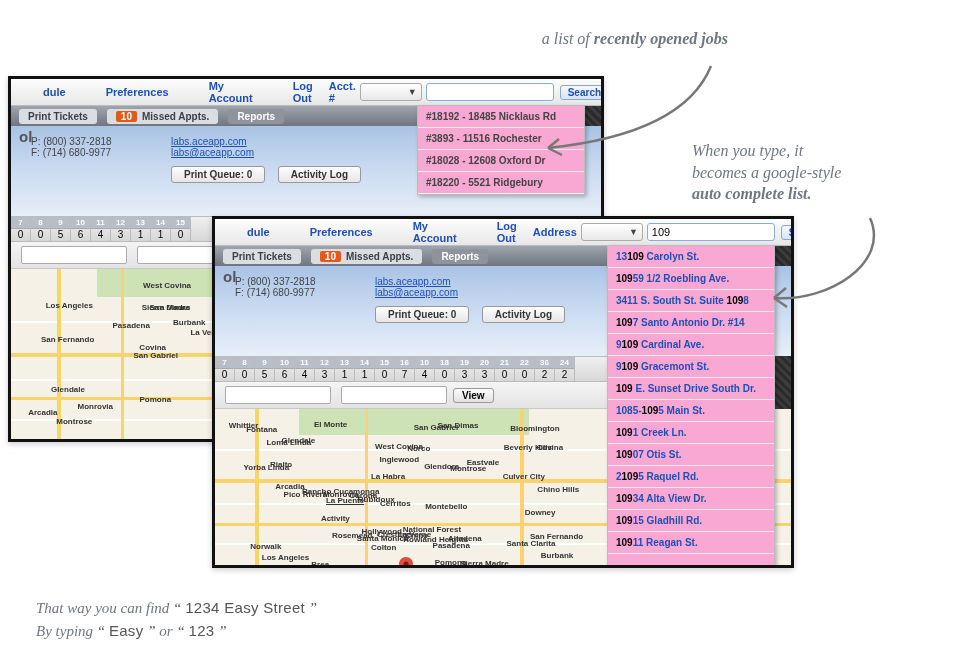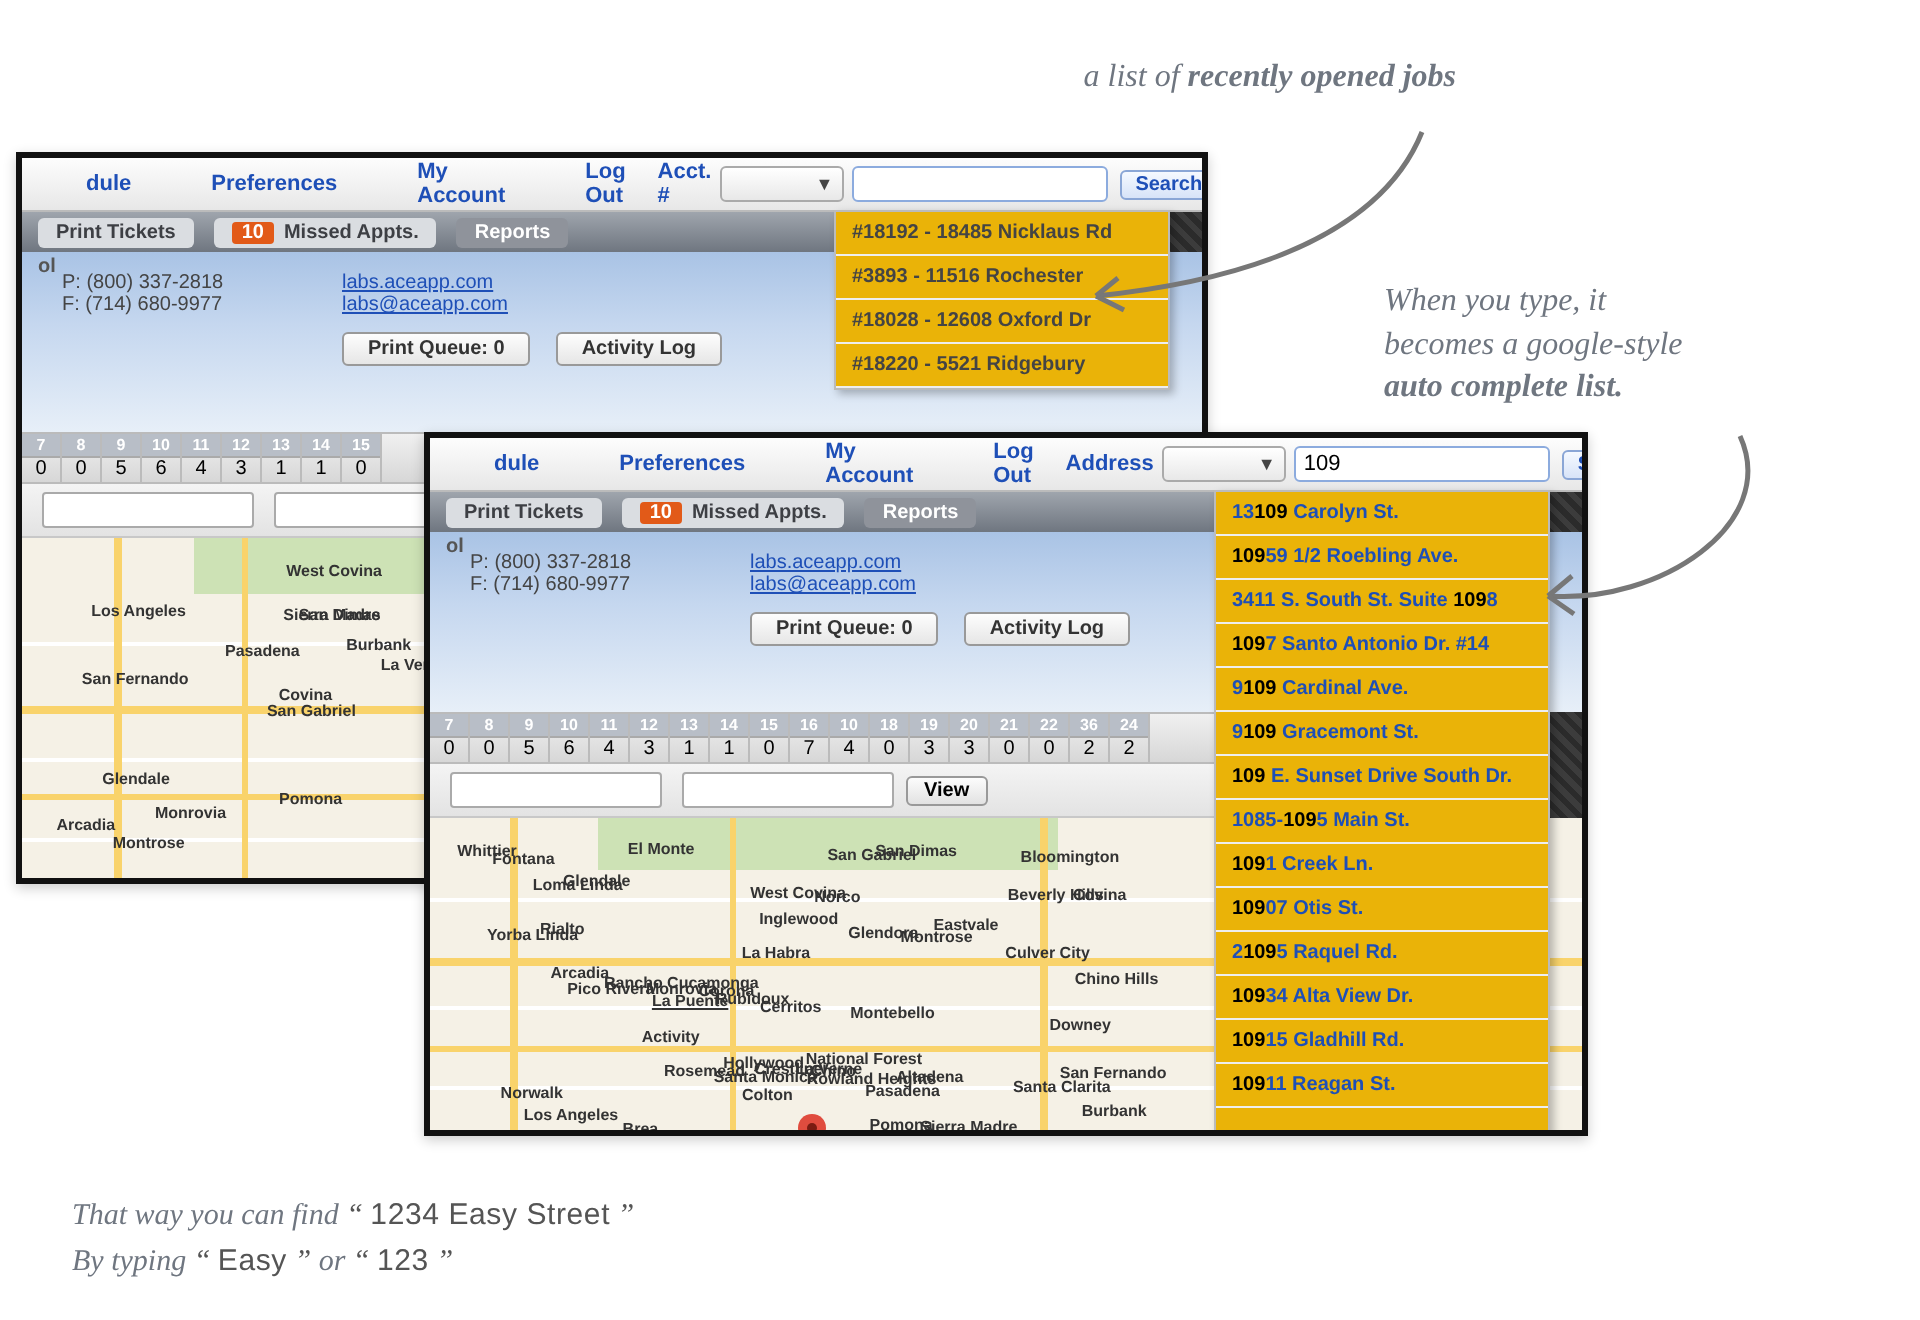--- a/index.html
+++ b/index.html
@@ -28,30 +28,30 @@
 .scale-cell { width:19px; border-right:1px solid #bbb; font-size:10px; text-align:center; line-height:12px; }
 .scale-cell .h { background:#B8BEC7; color:#fff; font-size:8px; line-height:11px; border-bottom:1px solid #aaa; font-weight:bold; }
 .blankbar { height:26px; background:linear-gradient(#F4F4F4,#E3E3E3); border-bottom:1px solid #c8c8c8; display:flex; align-items:center; padding-left:10px; }
 .blankbar input { border:1px solid #aaa; border-radius:2px; height:14px; width:100px; font-size:10px; }
 .blankbar .vbtn { border:1px solid #999; border-radius:3px; background:linear-gradient(#fcfcfc,#e2e2e2); font-size:10px; font-weight:bold; padding:1px 8px; margin-left:6px; cursor:pointer; }
 .map { position:relative; height:230px; background:#F5F1E6; font-size:8px; color:#444; overflow:hidden; }
 .map .forest { position:absolute; background:#CDE2B5; }
 .map .hwy { position:absolute; background:#F9D36B; }
 .map .road { position:absolute; background:#fff; }
 .map .city { position:absolute; font-weight:bold; color:#333; white-space:nowrap; }
-.dropdown { position:absolute; background:#eab308; border:1px solid #bbb; box-shadow:2px 2px 4px rgba(0,0,0,0.25); font-size:10px; width:162px; }
+.dropdown { position:absolute; background:#f9a8d4; border:1px solid #bbb; box-shadow:2px 2px 4px rgba(0,0,0,0.25); font-size:10px; width:162px; }
 .dropdown .item { padding:5px 8px; border-bottom:1px solid #eee; color:#1E4FB7; font-weight:bold; cursor:pointer; }
 .dropdown .item b { color:#000; font-weight:bold; }
 .dropdown.recent .item { color:#444; font-weight:bold; }
 .dark-edge { position:absolute; right:0; top:0; bottom:0; width:16px; background:repeating-linear-gradient(45deg,#2b2b2b,#2b2b2b 3px,#3c3c3c 3px,#3c3c3c 6px); }
 svg.arrow { position:absolute; overflow:visible; pointer-events:none; }
 .bottom-note { position:absolute; left:36px; bottom:18px; font-family: "Comic Sans MS", cursive; font-style:italic; color:#6f7680; font-size:15px; line-height:1.5; }
 .bottom-note .q { font-family:Georgia,serif; color:#555; }
 .bottom-note .ex { font-family: Arial, sans-serif; font-style:normal; color:#555; font-weight:normal; letter-spacing:0.3px; }
-.trunc { color:#555; font-size:10px; font-weight:bold; position:absolute; left:8px; bottom:2px; }
+.trunc { color:#555; font-size:15px; font-weight:bold; position:absolute; left:8px; bottom:2px; }
 </style>
 </head>
 <body>
 
 <div class="handwritten" style="top:6px; left:398px; text-align:right; width:330px; font-size:16px;">
   <br>
   <span class="plain">a list of </span><span class="emph">recently opened jobs</span>
 </div>
 
 <div class="handwritten" style="top:140px; left:692px; width:260px; font-size:16px;">

